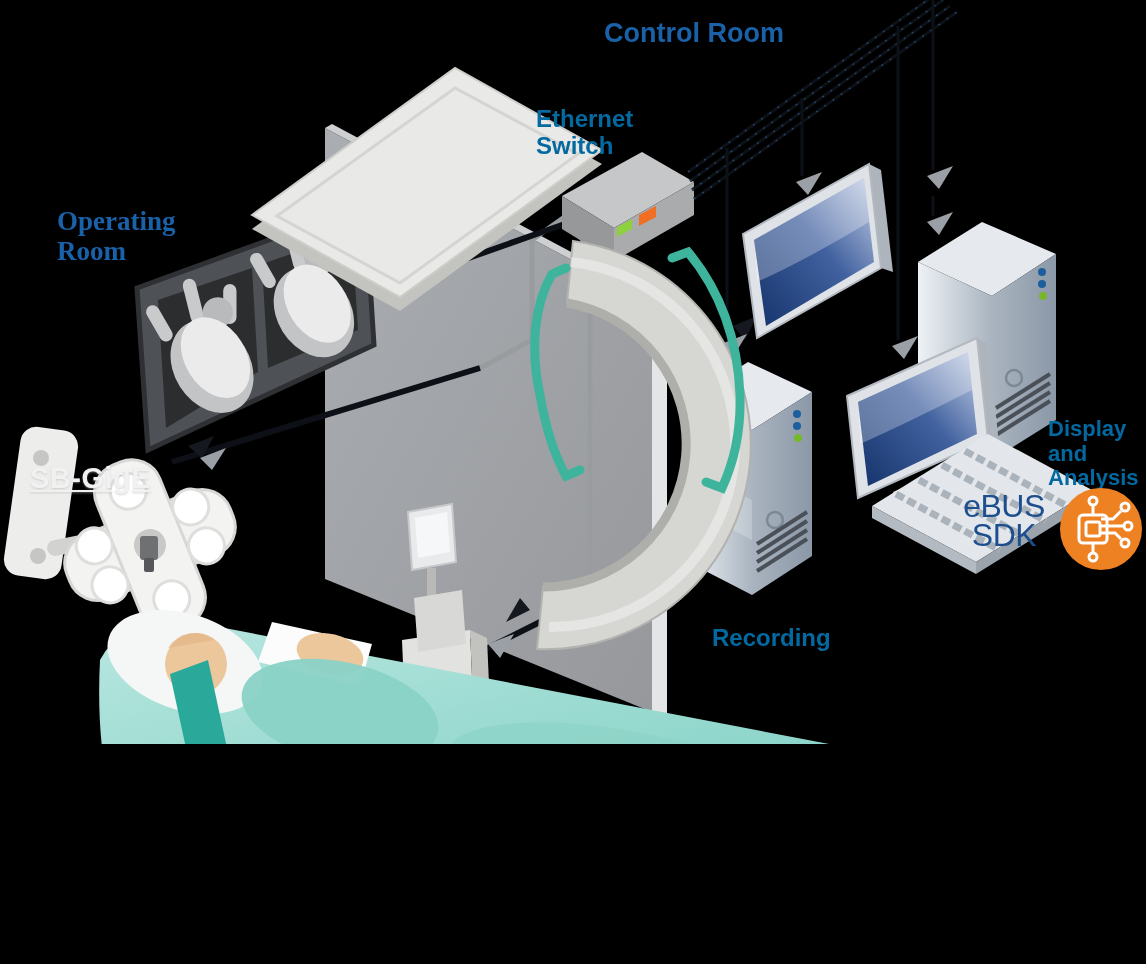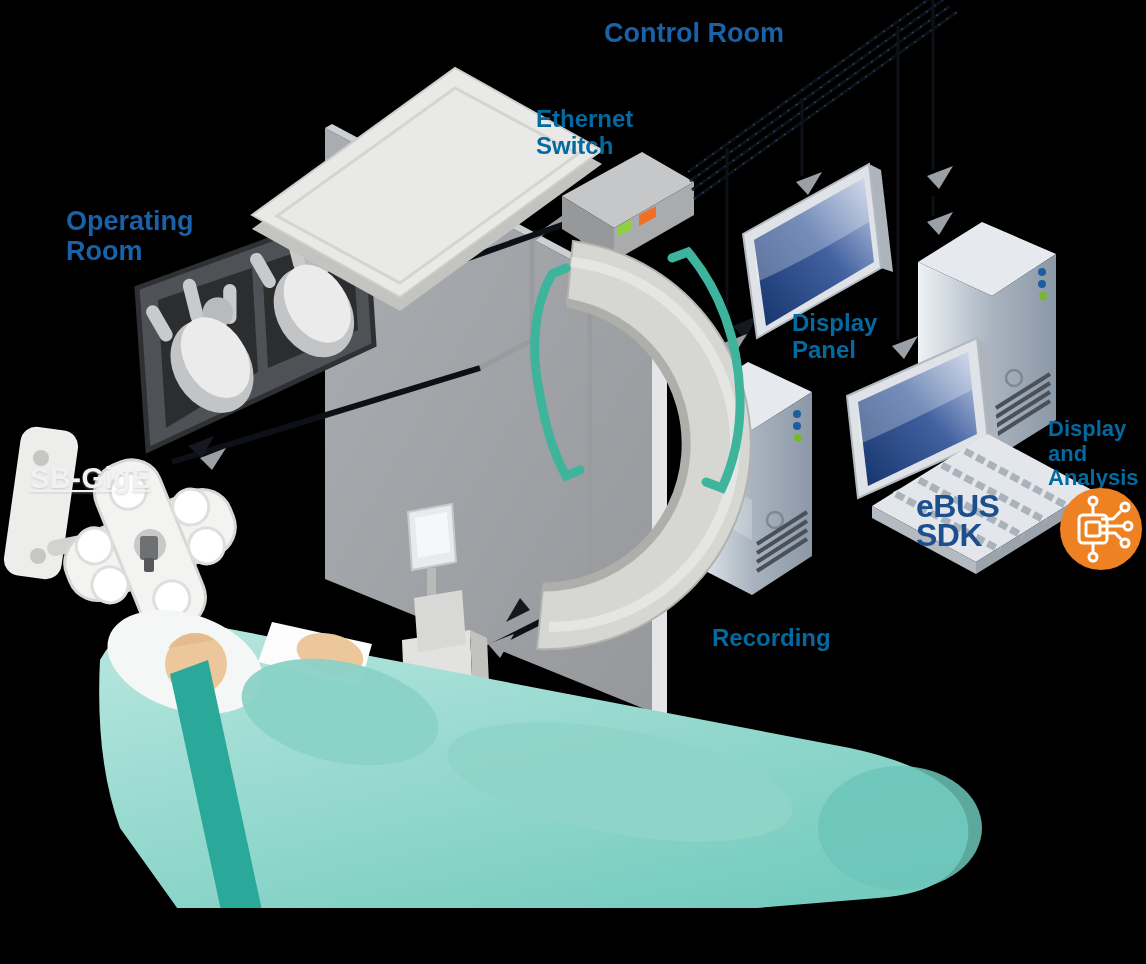--- a/index.html
+++ b/index.html
@@ -1,32 +1,32 @@
 <!DOCTYPE html>
 <html><head>
 <meta charset="utf-8">
 <style>
   html,body{margin:0;padding:0;background:#000;}
-  #stage{position:relative;width:1146px;height:908px;background:#000;overflow:hidden;
+  #stage{position:relative;width:1146px;height:744px;background:#000;overflow:hidden;
          font-family:"Liberation Sans", sans-serif;}
   #scene{position:absolute;left:0;top:0;}
   .lbl{position:absolute;font-weight:bold;line-height:1.12;}
   .room{color:#1961a8;font-size:27px;}
   .dev{color:#0369a1;font-size:24px;}
   #lbl-control-room{left:604px;top:18px;width:190px;}
-  #lbl-operating-room{left:66px;top:206px;width:145px;}
+  #lbl-operating-room{left:57px;top:206px;width:145px;font-family:Liberation Serif, serif;}
   #lbl-ethernet-switch{left:536px;top:106px;width:112px;}
   #lbl-display-panel{left:792px;top:310px;width:102px;}
   #lbl-display-analysis{left:1048px;top:417px;width:96px;font-size:22px;}
   #lbl-recording{left:712px;top:597px;width:150px;margin-top:28px;}
   #lbl-flat-panel{left:12px;top:651px;width:120px;}
   #lbl-sb-gige{left:30px;top:462px;font-size:29px;color:#f1f1f1;
                text-shadow:0 1px 2px rgba(180,180,180,.55);letter-spacing:.5px;text-decoration:underline;}
-  #ebus{position:absolute;left:916px;top:492px;width:104px;text-align:left;
-        color:#1d4f8e;font-weight:bold;font-size:32px;line-height:.92;letter-spacing:-.5px;}
+  #ebus{position:absolute;left:952px;top:492px;width:104px;text-align:center;
+        color:#1d4f8e;font-weight:normal;font-size:32px;line-height:.92;letter-spacing:-.5px;}
   #ebus-icon{position:absolute;left:1058px;top:486px;}
 </style>
 </head>
 <body>
 
 <div id="stage">
 
 <svg id="scene" width="1146" height="964" viewBox="0 0 1146 964">
   <defs>
     <linearGradient id="towerFace" x1="0" y1="0" x2="1" y2="0">
@@ -267,21 +267,20 @@
       <ellipse cx="620" cy="782" rx="175" ry="52" fill="#8fd4c8" transform="rotate(10 620 782)" opacity="0.9"></ellipse>
       <polygon points="170,674 208,660 268,938 230,952" fill="#2aa99a"></polygon>
     </g>
   </g>
 
 </svg>
 
 <div class="lbl room" id="lbl-control-room">Control Room</div>
 <div class="lbl room" id="lbl-operating-room">Operating Room</div>
 <div class="lbl dev" id="lbl-ethernet-switch">Ethernet Switch</div>
-<div class="lbl dev" id="lbl-display-panel">Display Panel</div>
 <div class="lbl dev" id="lbl-display-analysis">Display and Analysis</div>
 <div class="lbl dev" id="lbl-recording">Recording</div>
 <div class="lbl" id="lbl-sb-gige">SB-GigE</div>
 
 <div id="ebus">
   <div>eBUS</div>
   <div>SDK</div>
 </div>
 <svg id="ebus-icon" width="86" height="86" viewBox="-43 -43 86 86">
   <circle cx="0" cy="0" r="41" fill="#ee8122"></circle>

